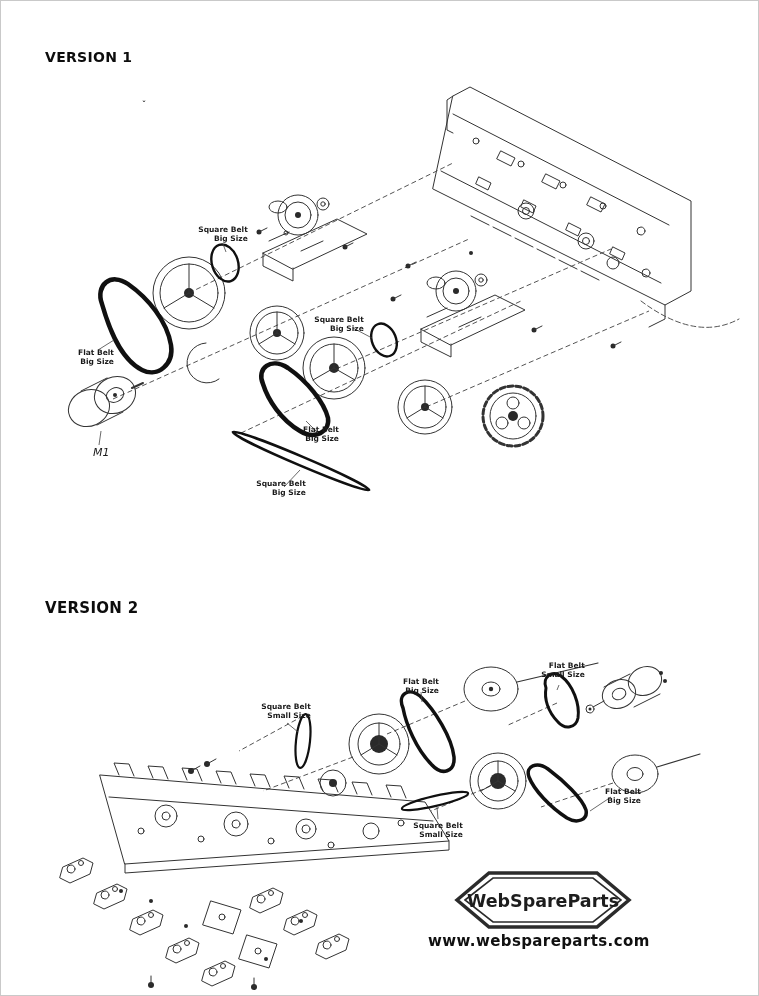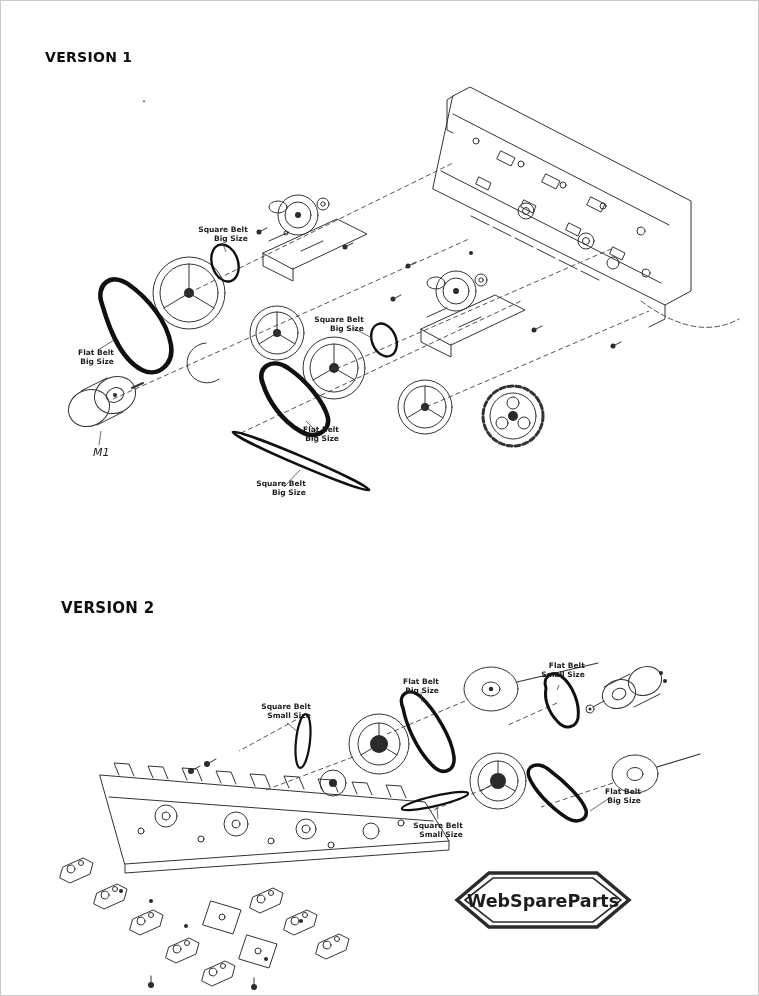--- a/index.html
+++ b/index.html
@@ -186,21 +186,21 @@
   <div class="part-label" style="left:95px;top:347px;">Flat Belt
 Big Size</div>
   <div class="part-label" style="left:338px;top:314px;">Square Belt
 Big Size</div>
   <div class="part-label" style="left:320px;top:424px;">Flat Belt
 Big Size</div>
   <div class="m1-label" style="left:92px;top:445px;text-align:center;">M1</div>
   <div class="part-label" style="left:280px;top:478px;">Square Belt
 Big Size</div>
 
-  <div class="sec-title" style="left:60px;top:598px;font-size:15px;">VERSION 2</div>
+  <div class="sec-title" style="left:44px;top:598px;font-size:15px;">VERSION 2</div>
 
   <svg width="759" height="436" style="left:0;top:560px;">
 
     <g class="dash">
       <path d="M302,155 L238,190"></path>
       <path d="M352,196 L262,230"></path>
       <path d="M464,140 L386,173"></path>
       <path d="M497,222 L430,250"></path>
       <path d="M556,142 L505,165"></path>
       <path d="M612,222 L540,246"></path>
@@ -359,14 +359,15 @@
 Small Size</div>
   <div class="part-label" style="left:622px;top:786px;">Flat Belt
 Big Size</div>
 
   <svg width="184" height="62" style="left:450px;top:868px;">
     <polygon points="6,31 38,4 146,4 178,31 146,58 38,58" fill="none" stroke="#2b2b2b" stroke-width="3.5"></polygon>
     <polygon points="14,31 42,9 142,9 170,31 142,53 42,53" fill="none" stroke="#2b2b2b" stroke-width="1.6"></polygon>
     <text x="92" y="38" text-anchor="middle" font-family="DejaVu Sans, sans-serif" font-size="17.5" font-weight="bold" fill="#1d1d1d">WebSpareParts</text>
   </svg>
 
+  <div class="url" style="left:427px;top:931px;">www.webspareparts.com</div>
 
 </div>
 
 </body></html>

